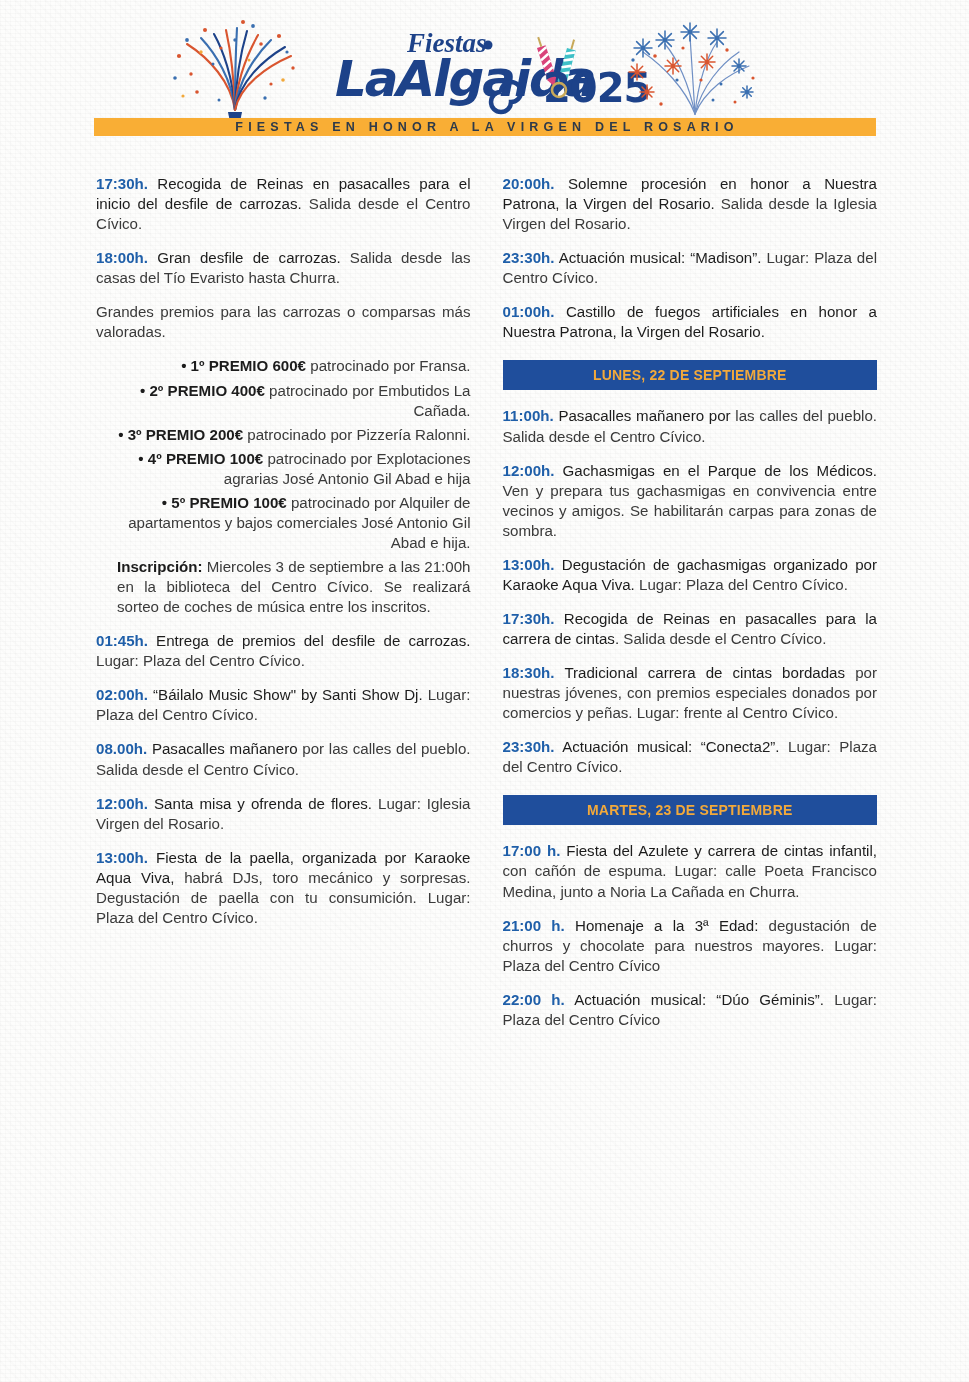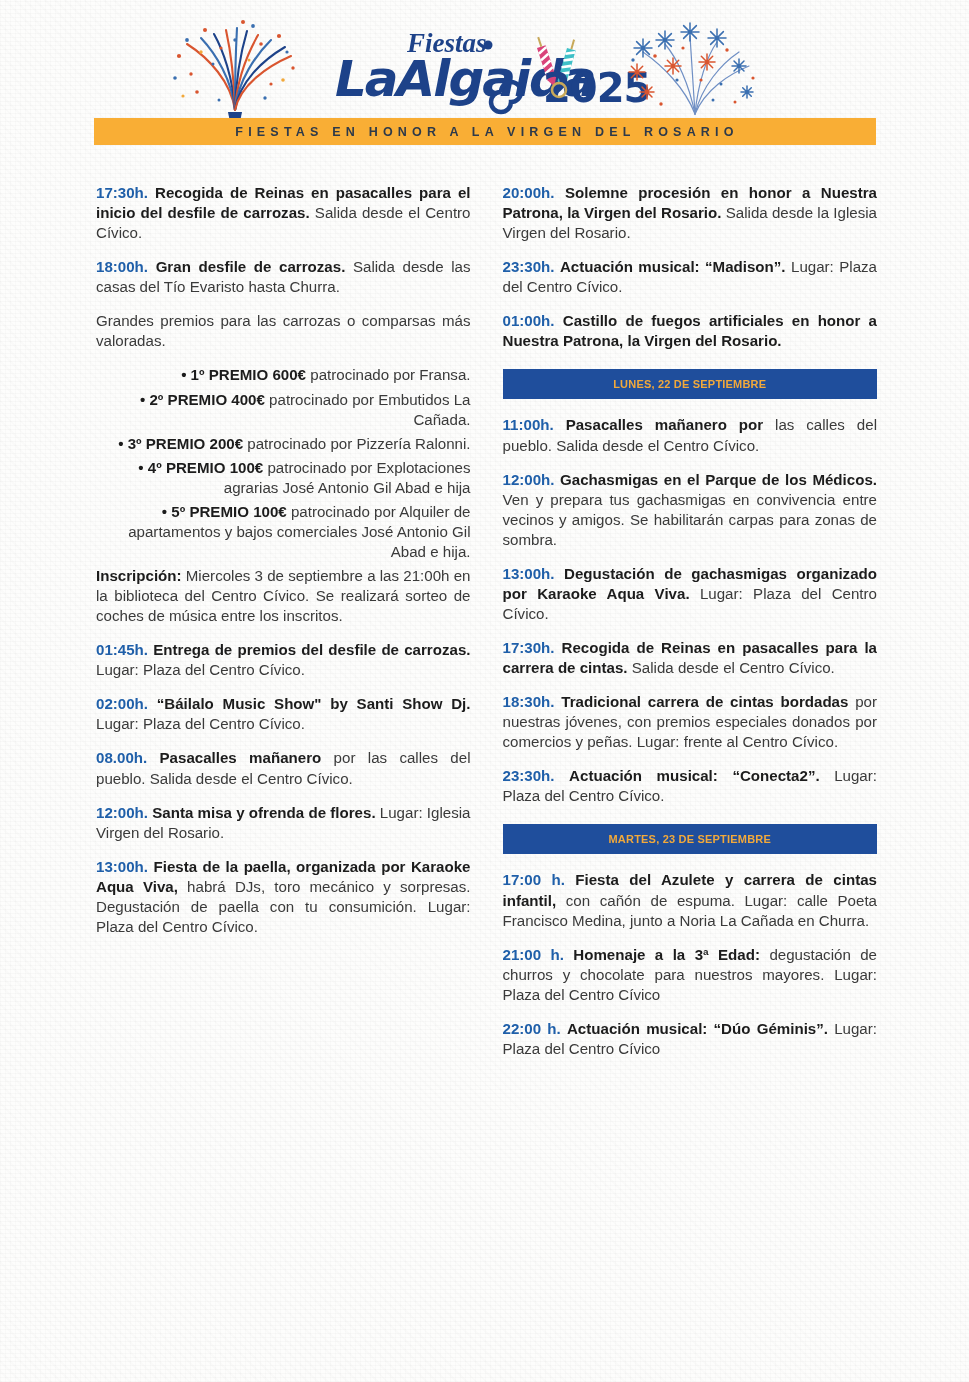--- a/index.html
+++ b/index.html
@@ -50,21 +50,21 @@
     height: 100px;
     margin: 0 auto;
   }
 
   .logo-svg { display: block; width: 660px; height: 100px; }
 
   
   .banner {
     margin: 0 auto;
     width: 782px;
-    height: 27px;
+    height: 18px;
     background: #f9ae35;
     display: flex;
     align-items: center;
     justify-content: center;
   }
   .banner-text {
     font-size: 12.5px;
     font-weight: bold;
     letter-spacing: 5.2px;
     color: #2e3a4a;
@@ -91,51 +91,51 @@
     font-weight: 400;
   }
   .entry:last-child { margin-bottom: 0; }
 
   .entry .t {
     color: #1f5fa9;
     font-weight: bold;
   }
   .entry .b {
     color: #1c1c1c;
-    font-weight: bold;
+    font-weight: normal;
   }
   .entry .n { color: #3a3a3a; }
 
   .entry.plain { color: #3a3a3a; }
 
   .prize {
     font-size: 15.1px;
     line-height: 1.33;
     color: #3a3a3a;
     margin-bottom: 4px;
     text-align: right;
   }
   .prize:last-of-type { margin-bottom: 14px; }
   .prize .b { color: #1c1c1c; font-weight: bold; }
 
-  .insc { margin-bottom: 14px; }
+  .insc { margin-bottom: 14px; margin-left: 21px; }
   .insc .b { color: #1c1c1c; font-weight: bold; }
 
   
   .day-bar {
     background: #1f4e9c;
     height: 30px;
     display: flex;
     align-items: center;
     justify-content: center;
     margin: 18px 0 16px 0;
   }
   .day-bar-text {
     color: #f2a93b;
-    font-size: 11px;
+    font-size: 14px;
     font-weight: bold;
     letter-spacing: 0.2px;
     white-space: nowrap;
   }
 </style>
 </head>
 <body>
 
 <div class="paper-texture"></div>
 

